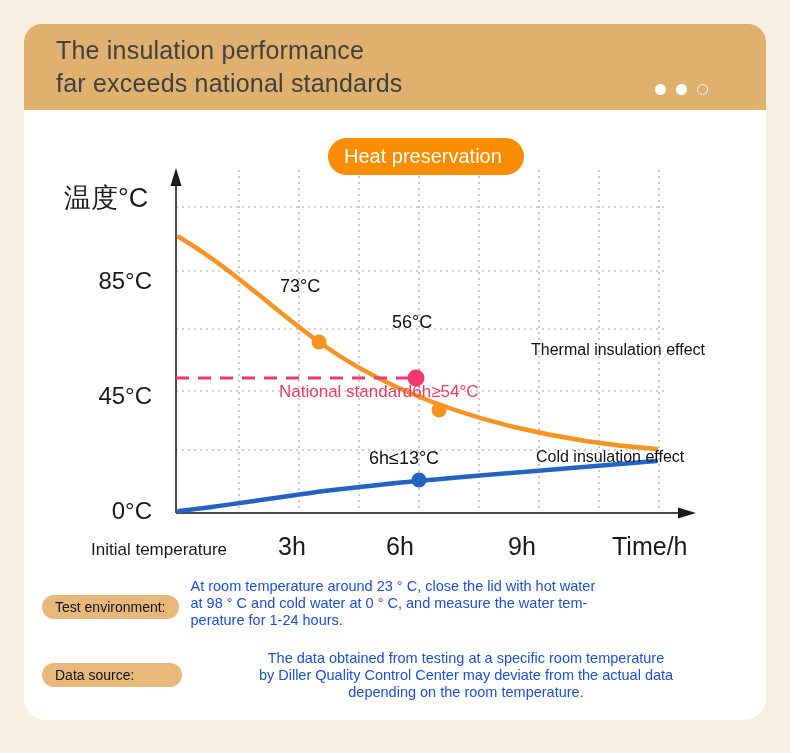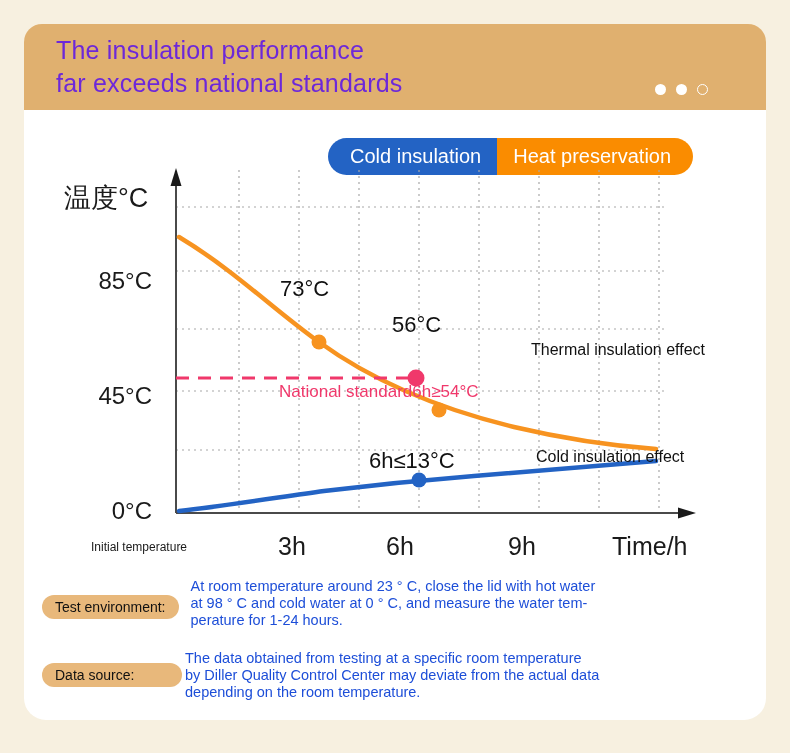--- a/index.html
+++ b/index.html
@@ -21,21 +21,21 @@
     left: 24px;
     top: 24px;
     width: 742px;
     height: 86px;
     background: #e0b06f;
     border-radius: 18px 18px 0 0;
     box-sizing: border-box;
     padding: 10px 0 0 32px;
   }
   #header-title {
-    color: #6d28d9;
+    color: #404040;
     font-size: 25px;
     line-height: 33px;
     font-weight: 400;
     white-space: pre-line;
     letter-spacing: 0.2px;
   }
   #header-dots {
     position: absolute;
     right: 58px;
     top: 60px;
@@ -108,23 +108,23 @@
     font-size: 27px;
     left: 40px;
     top: 70px;
   }
   .y-tick {
     font-size: 24px;
     text-align: right;
     width: 92px;
   }
   .x-tick { font-size: 25px; }
-  #x-initial { font-size: 12px; }
-
-  .point-label { position: absolute; font-size: 22px; color: #111111; white-space: nowrap; }
+  #x-initial { font-size: 17px; }
+
+  .point-label { position: absolute; font-size: 18px; color: #111111; white-space: nowrap; }
   .curve-label { position: absolute; font-size: 16px; color: #111111; white-space: nowrap; }
   #standard-label {
     position: absolute;
     font-size: 17px;
     color: #f0386b;
     white-space: nowrap;
   }
 
   
   .note-row {
@@ -147,39 +147,38 @@
   #badge-source { margin-top: 13px; min-width: 140px; box-sizing: border-box; }
   .note-text {
     font-size: 14.5px;
     line-height: 17px;
     color: #1d4ed8;
     margin-left: 10px;
     white-space: pre-line;
     width: 540px;
   }
   #note-test .note-text { margin-left: 12px; }
-  #note-source .note-text { margin-left: 3px; }
+  #note-source .note-text { margin-left: 14px; text-align: center; }
 </style>
 </head>
 <body>
 
 <div id="header-banner">
   <div id="header-title">The insulation performance
 far exceeds national standards</div>
   <div id="header-dots">
     <span class="dot-filled"></span>
     <span class="dot-filled"></span>
     <span class="dot-hollow"></span>
   </div>
 </div>
 
 <div id="content-card"></div>
 
 <div id="tab-pill">
-  <div class="tab" id="tab-cold">Cold insulation</div>
   <div class="tab" id="tab-heat">Heat preservation</div>
 </div>
 
 <div id="chart-area">
 
   <svg id="chart-svg" width="742" height="610">
 
     <g stroke="#a8a8a8" stroke-width="1.2" stroke-dasharray="2 4">
       <line x1="152" y1="97" x2="640" y2="97"></line>
       <line x1="152" y1="161" x2="640" y2="161"></line>

